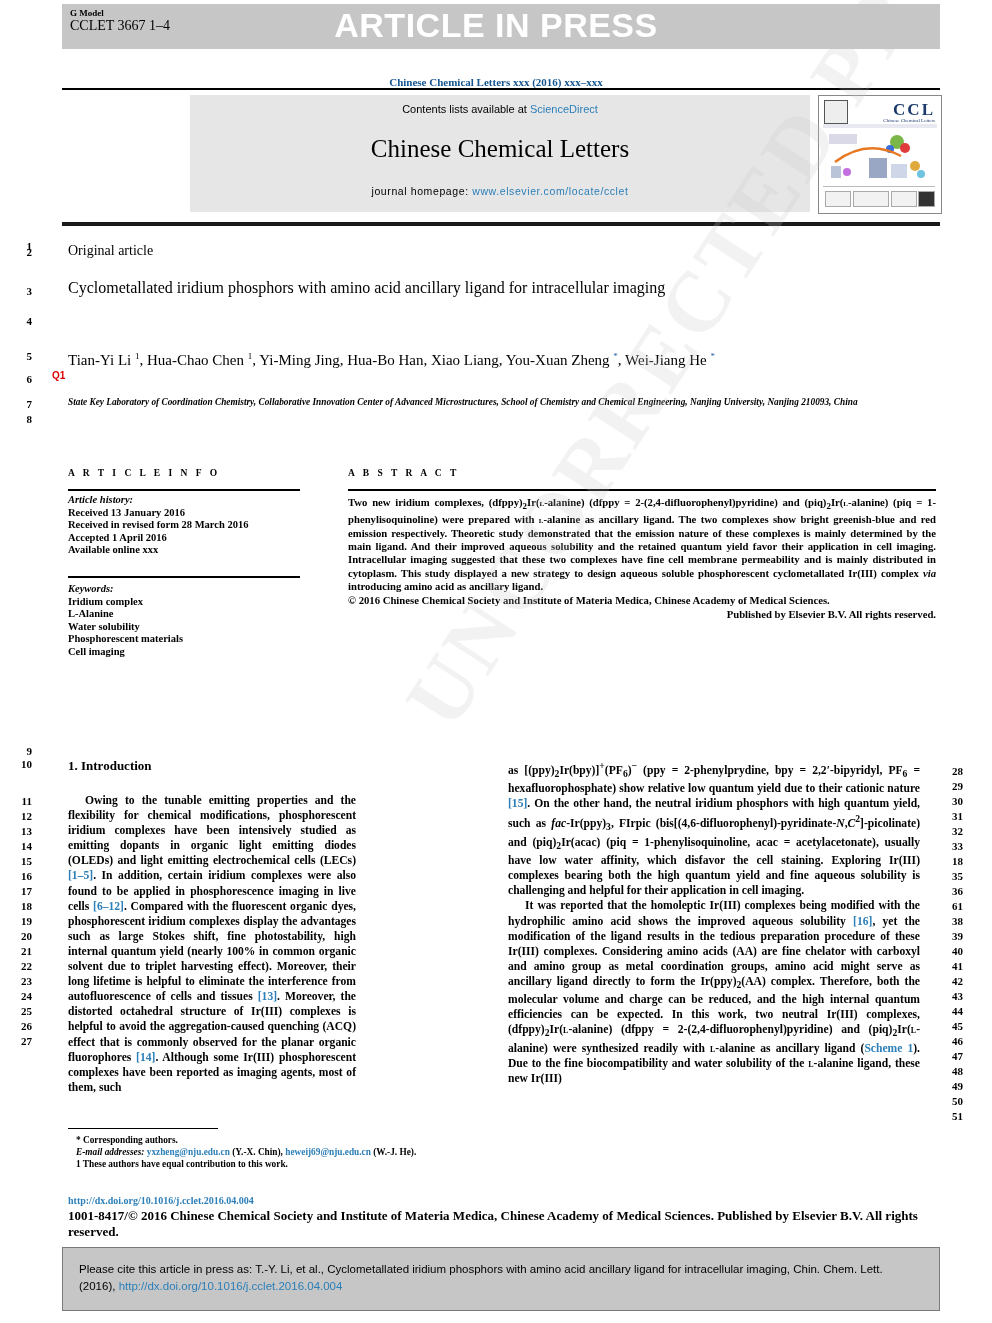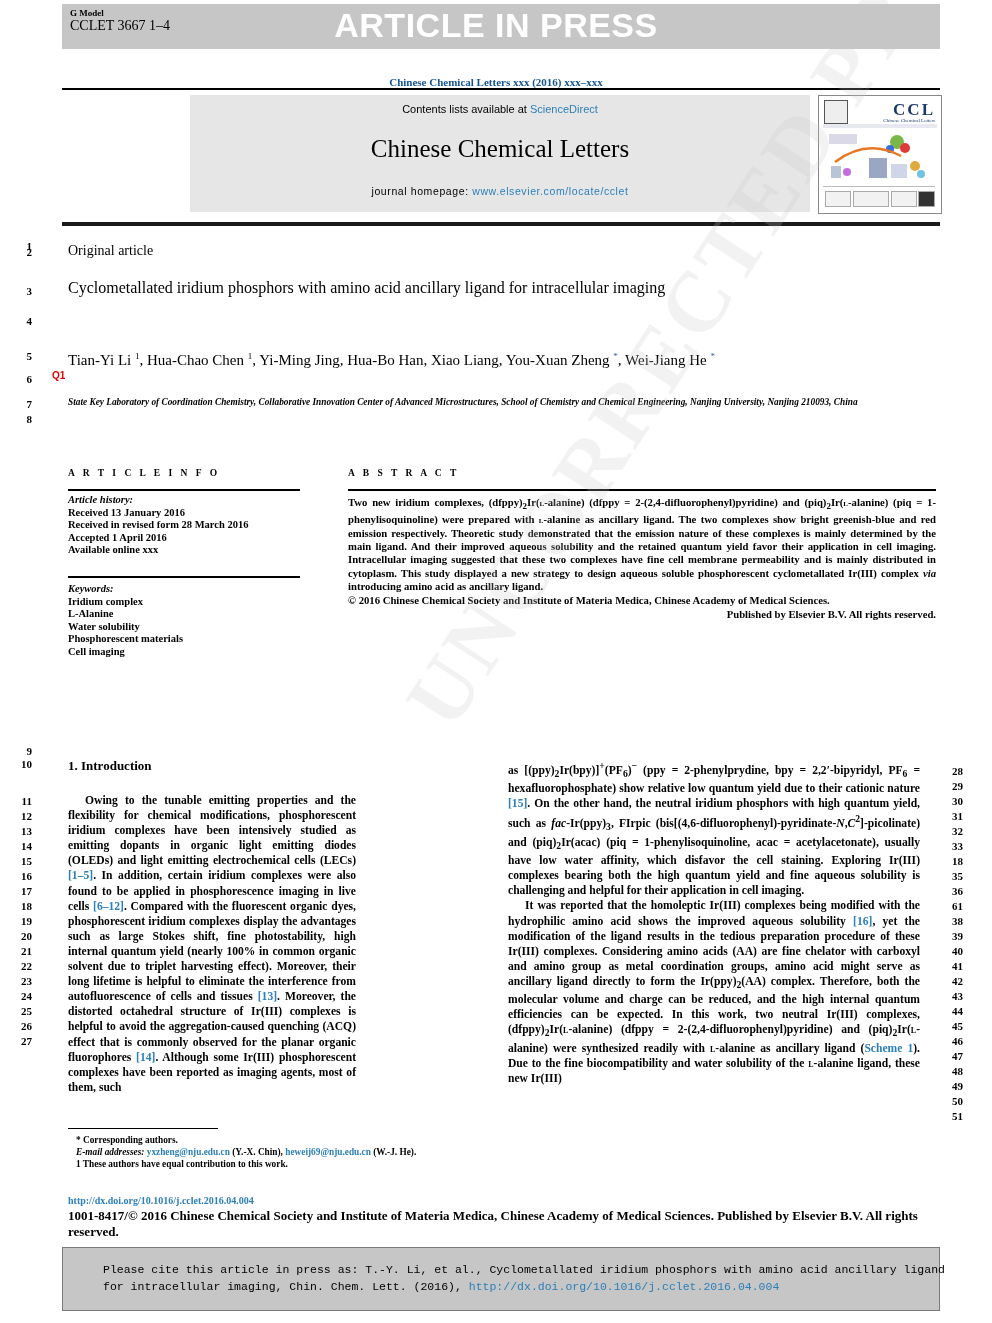--- a/index.html
+++ b/index.html
@@ -234,22 +234,21 @@
   }
 
   
   .citebox{
     position:absolute;left:62px;top:1247px;width:876px;height:62px;
     background:#c6c6c6;border:1px solid #7a7a7a;
   }
   .citetext{
     position:absolute;left:16px;top:13px;width:842px;
     font-size:11.5px;line-height:17px;
-    font-family:Liberation Mono, monospace;
-    margin-left:24px;
+    font-family:Liberation Sans, sans-serif;
   }
   .citetext .lnk{color:#2c7fb8;}
 </style>
 </head>
 <body>
 
 <div class="page">
 
   <div class="watermark">
     <span class="wm1">UNCORRECTED PROOF</span>

